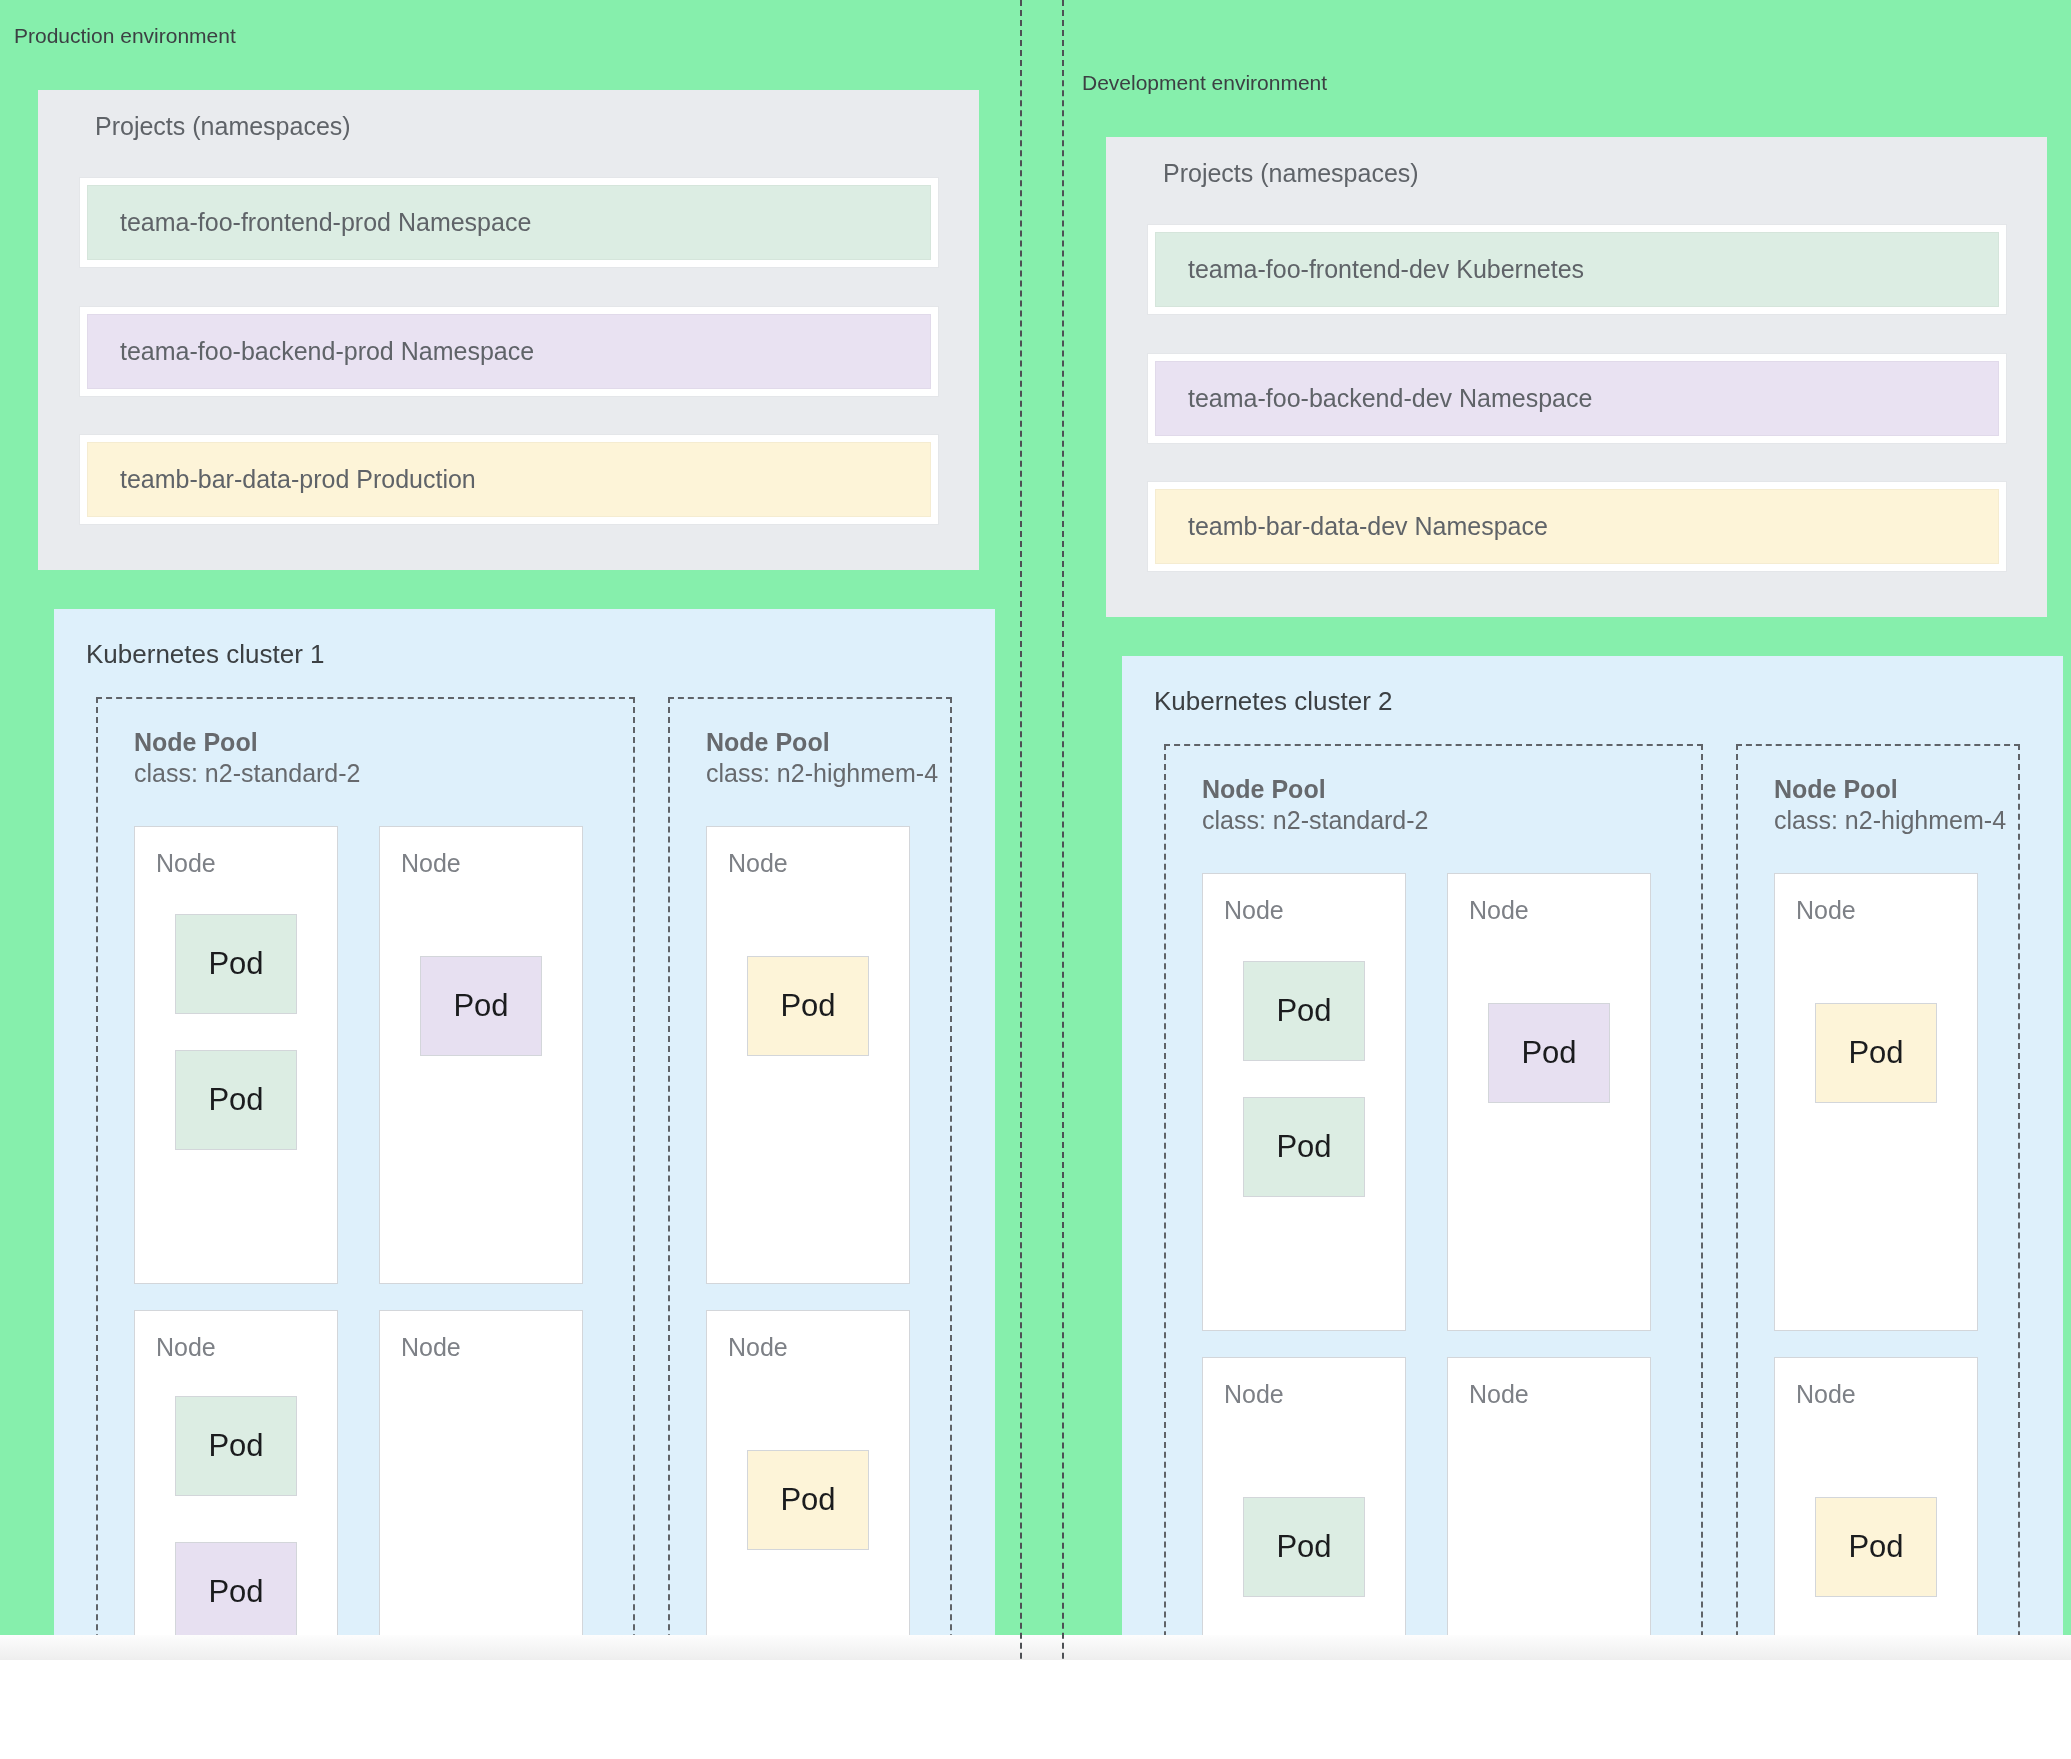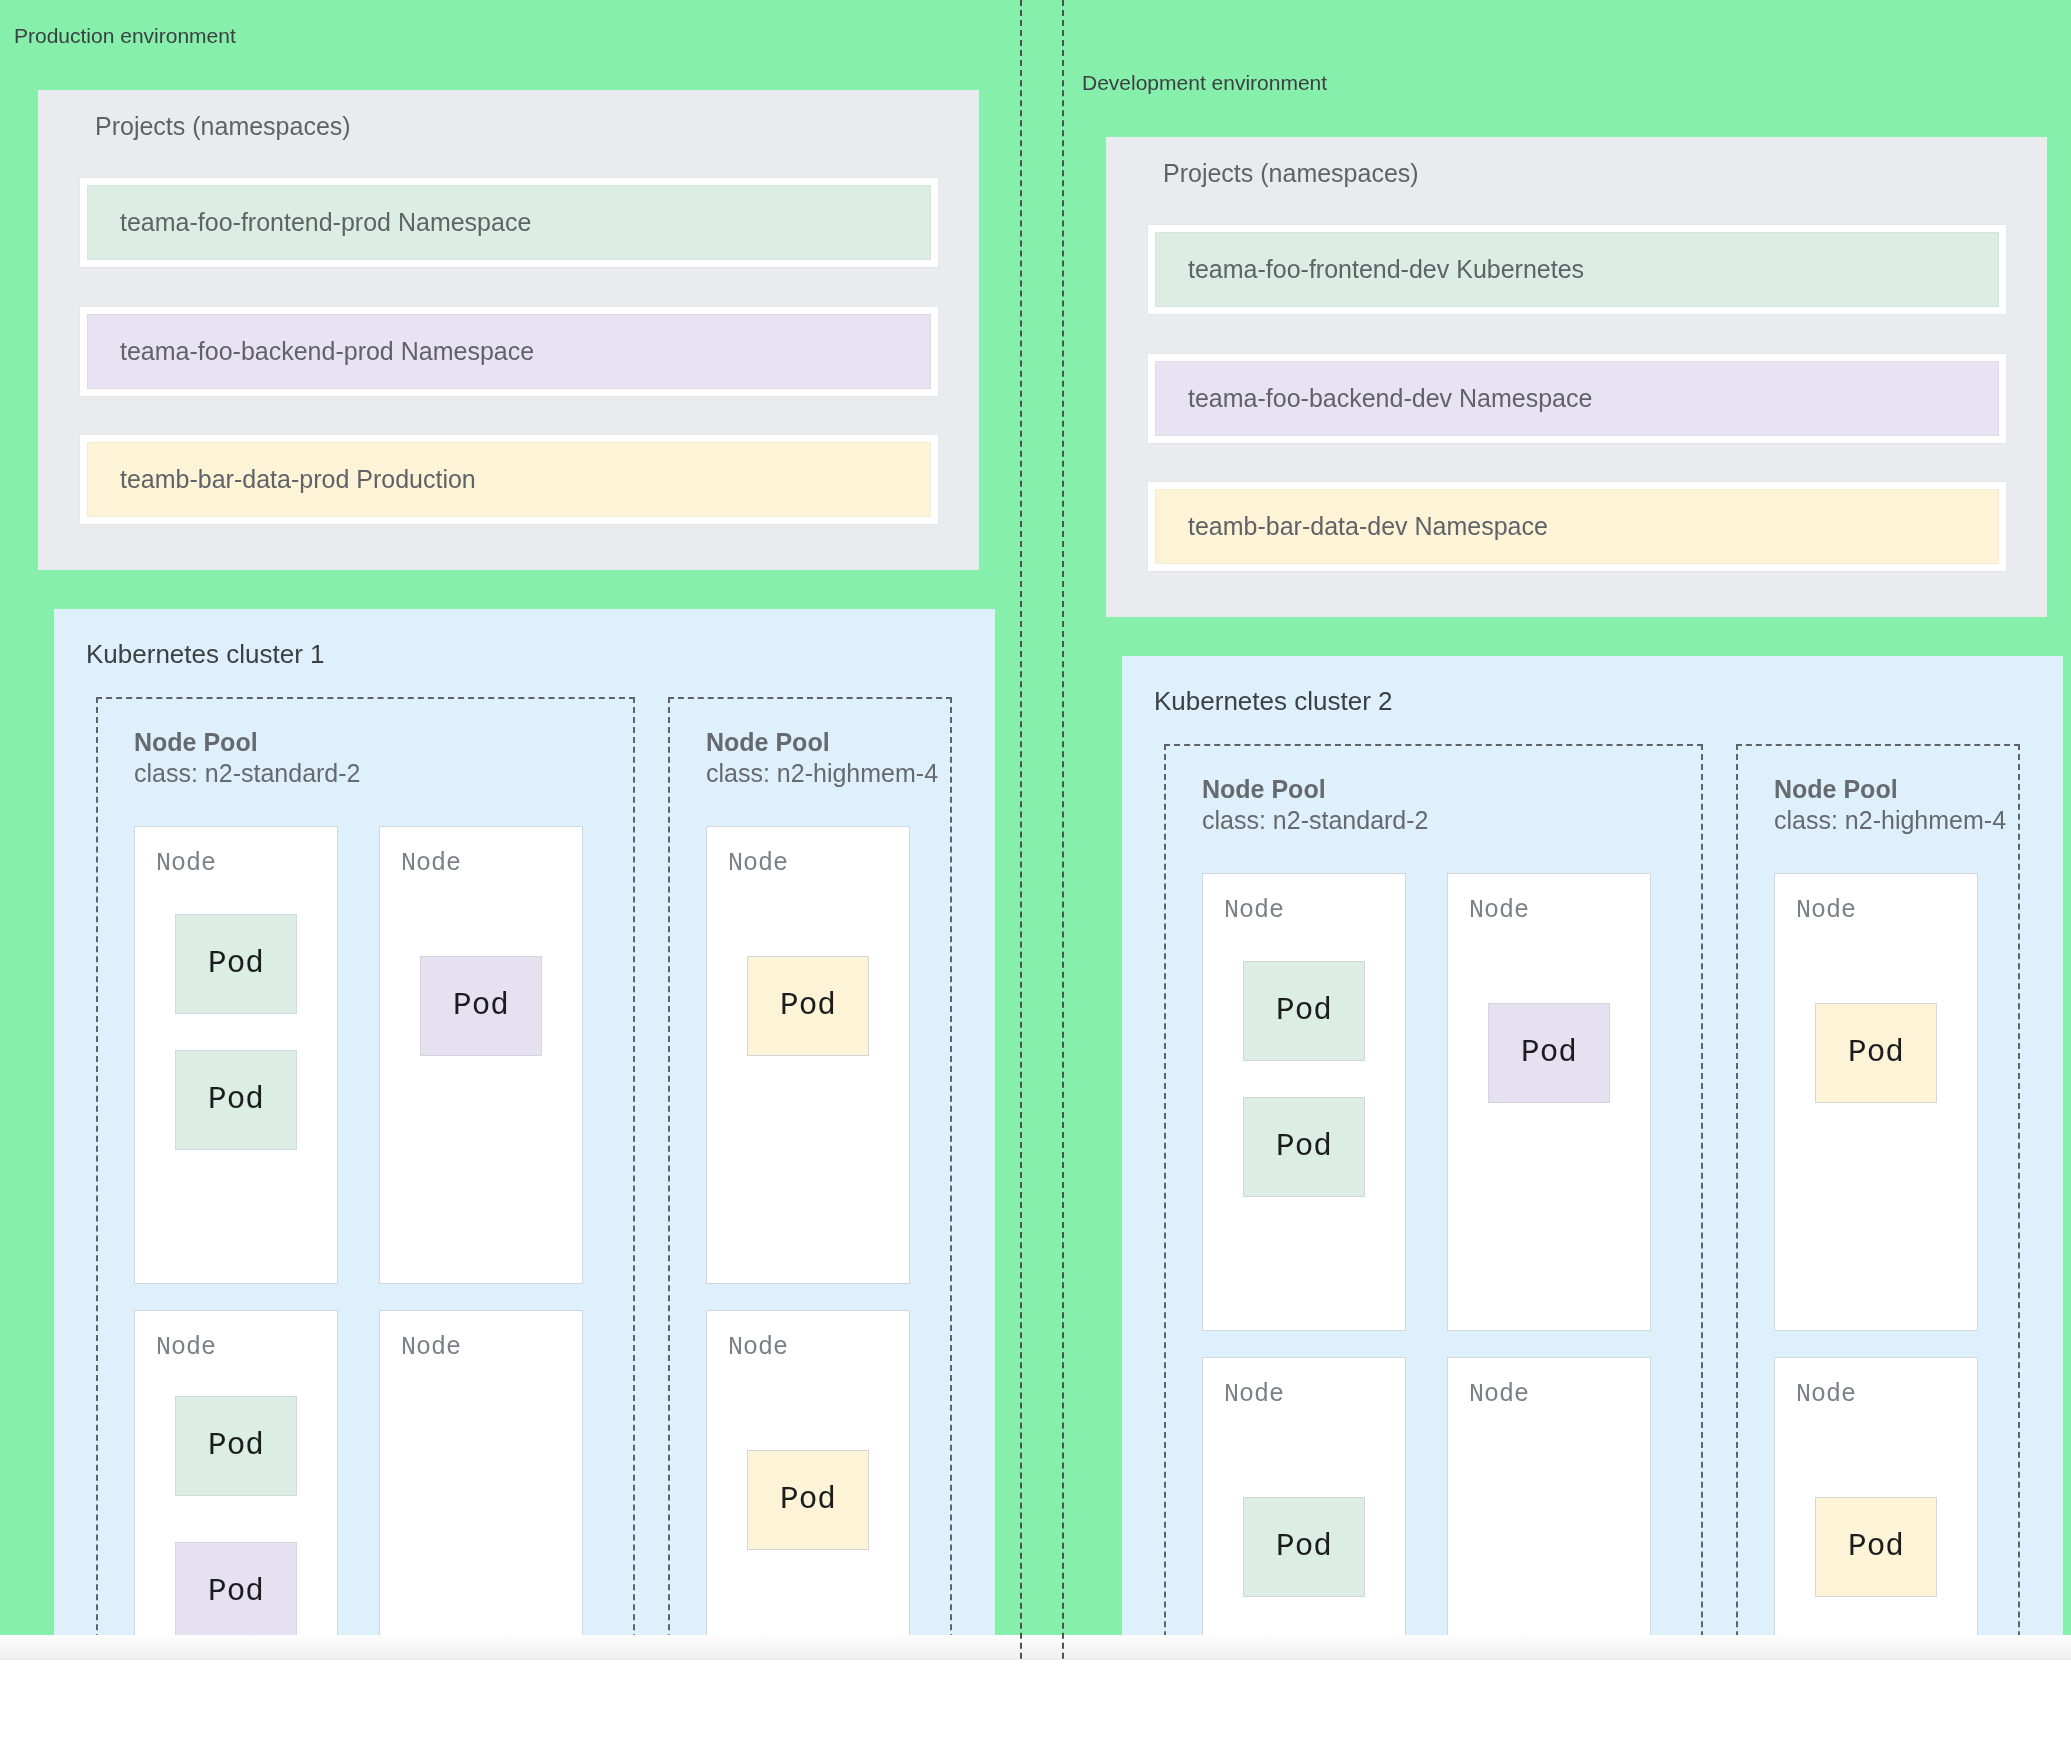--- a/index.html
+++ b/index.html
@@ -31,21 +31,21 @@
   .cluster-box { position:absolute; left:16px; top:609px; width:941px; height:1124px; background:#def0fb; }
   .cluster-title { position:absolute; left:32px; top:30px; font-size:26px; color:#3c4043; }
 
   .pool { position:absolute; top:88px; height:1003px; border:2px dashed #5f6368;
           padding:28px 0 0 36px; }
   .pool-standard { left:42px;  width:539px; }
   .pool-highmem  { left:614px; width:284px; }
   .pool-title { font-size:25px; font-weight:bold; color:#66696d; line-height:1.25; }
   .pool-class { font-size:25px; color:#66696d; line-height:1.25; }
 
-  .nodes { margin-top:36px; display:flex; flex-wrap:wrap; gap:26px 41px; width:458px;font-family:Liberation Mono, monospace; }
+  .nodes { margin-top:36px; display:flex; flex-wrap:wrap; gap:26px 41px; width:458px; }
   .pool-highmem .nodes { width:209px; }
 
   .node { position:relative; width:204px; background:#ffffff; border:1px solid #d3d6da; }
   .node-tall  { height:458px; }
   .node-short { height:376px; }
   .node-label { position:absolute; left:21px; top:22px; font-size:25px; color:#7d8086; }
 
   .pods { position:absolute; left:40px; display:flex; flex-direction:column; }
   .pod { width:122px; height:100px; display:flex; align-items:center; justify-content:center;
          font-size:31px; color:#1b1c1e; border:1px solid #d3d6da; }

